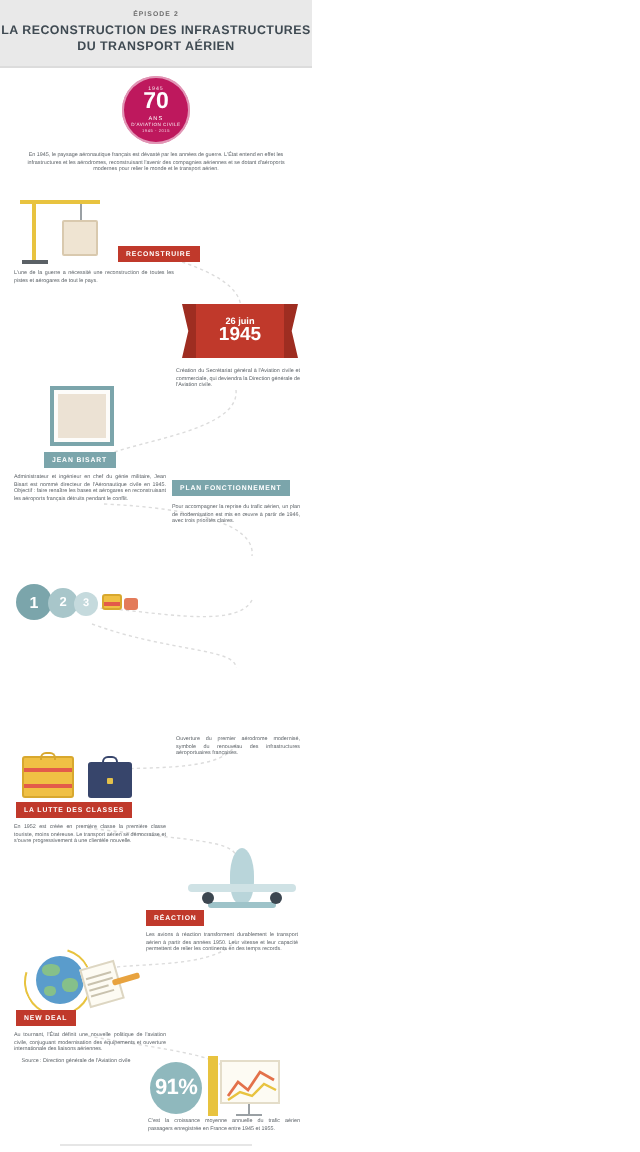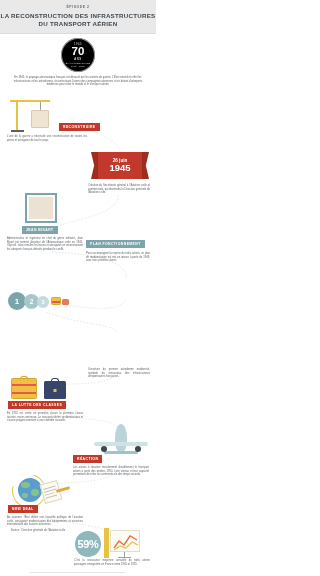--- a/index.html
+++ b/index.html
@@ -35,21 +35,21 @@
     text-transform: uppercase;
   }
 
   
   .badge70wrap {
     position: absolute; left: 61px; top: 38px;
     width: 34px; height: 34px;
   }
   .badge70 {
     width: 34px; height: 34px; border-radius: 50%;
-    background: #000000; color: #ffffff;
+    background: #be185d; color: #ffffff;
     display: flex; flex-direction: column;
     align-items: center; justify-content: center;
     box-shadow: inset 0 0 0 1px rgba(255,255,255,.55);
   }
   .b70-top { font-size: 2.6px; letter-spacing: .5px; opacity: .9; }
   .b70-num { font-size: 11.5px; font-weight: bold; line-height: 11px; }
   .b70-ans { font-size: 2.8px; letter-spacing: .6px; margin-top: .5px; }
   .b70-sub { font-size: 2.3px; letter-spacing: .25px; margin-top: 1px; opacity: .92; }
   .b70-foot { font-size: 2px; letter-spacing: .3px; margin-top: .8px; opacity: .8; }
 
@@ -323,21 +323,21 @@
       <div class="line" style="top:4px; width:13px;"></div>
       <div class="line" style="top:7px; width:13px;"></div>
       <div class="line" style="top:10px; width:10px;"></div>
       <div class="line" style="top:13px; width:12px;"></div>
     </div>
     <div class="pencil" style="left:56px; top:488px; width:14px; height:3px; border-radius:1px;"></div>
   </div>
   <div class="redbadge" style="left:8px; top:505px;">NEW DEAL</div>
   <div class="para" style="left:7px; top:516px; width:76px;">Au tournant, l'État définit une nouvelle politique de l'aviation civile, conjuguant modernisation des équipements et ouverture internationale des liaisons aériennes.</div>
 
-  <div class="statcircle" style="left:75px; top:531px; width:26px; height:26px;">59%</div>
+  <div class="statcircle" style="left:75px; top:531px; width:26px; height:26px;">91%</div>
 
   <div>
     <div class="chart-bar" style="left:104px; top:528px; width:5px; height:30px;"></div>
     <div class="chartboard" style="left:110px; top:530px; width:30px; height:22px;">
       <svg width="30" height="22" viewBox="0 0 30 22">
         <polyline points="3,17 8,10 13,14 19,5 26,9" fill="none" stroke="#e3714a" stroke-width="1.4"></polyline>
         <polyline points="3,19 9,15 15,17 21,11 27,14" fill="none" stroke="#e8c33f" stroke-width="1.2"></polyline>
       </svg>
     </div>
     <div class="chart-stand" style="left:124px; top:552px; width:1px; height:6px;"></div>

